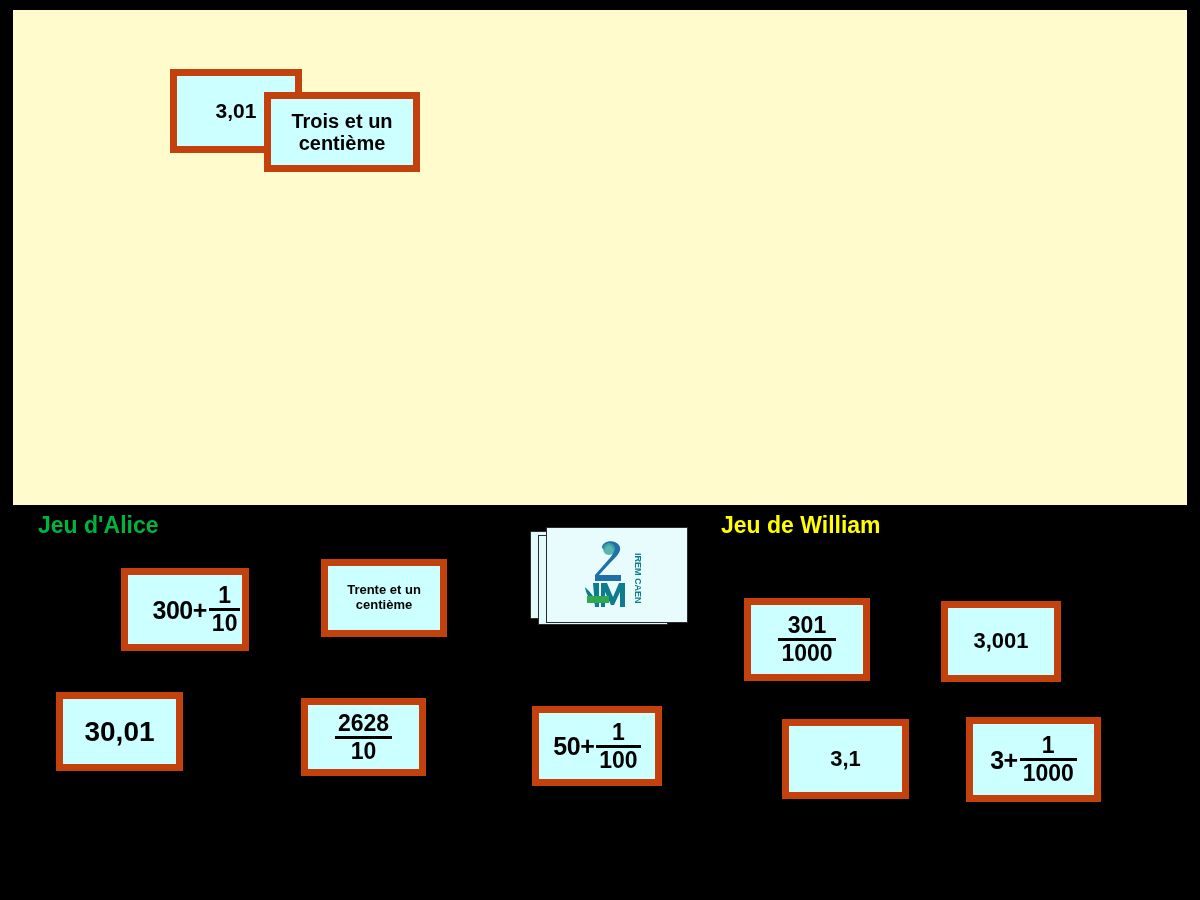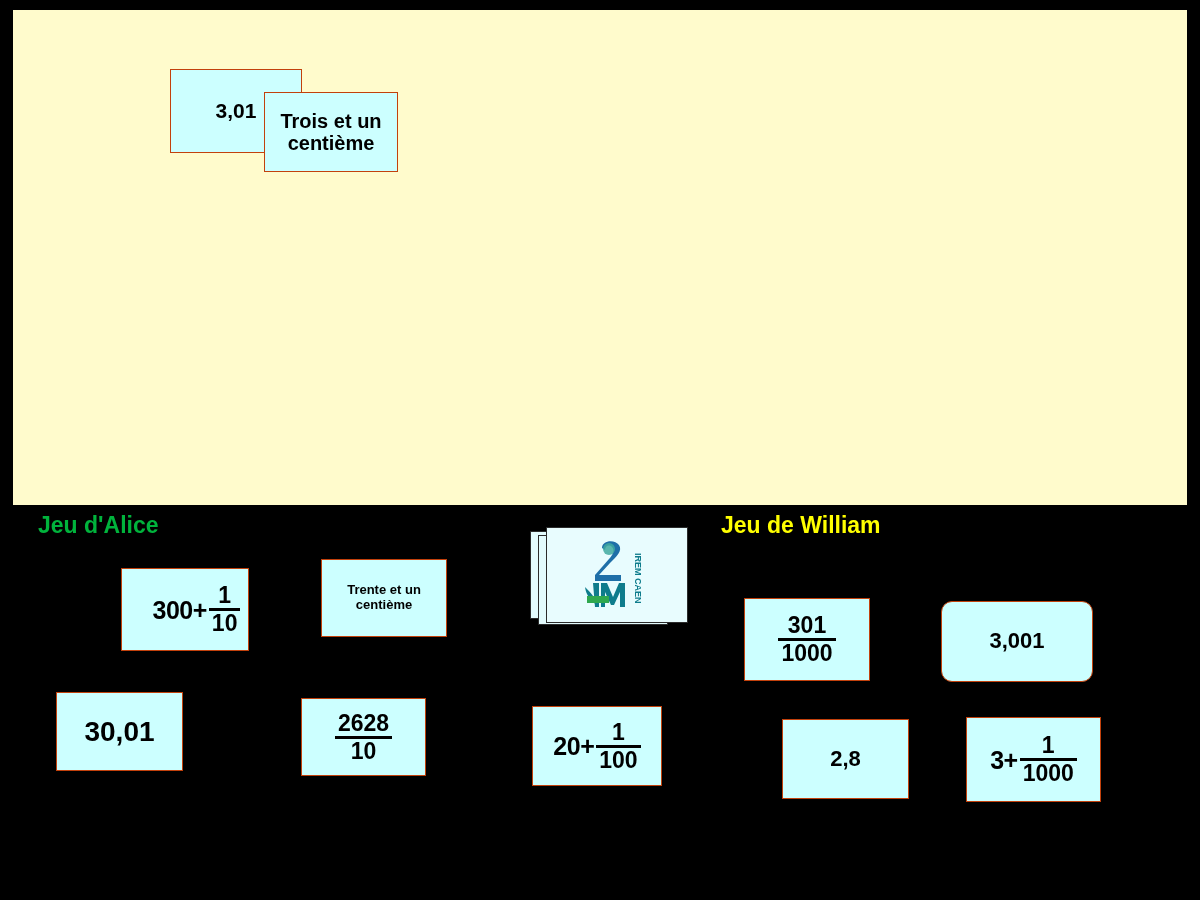--- a/index.html
+++ b/index.html
@@ -29,21 +29,21 @@
     top: 10px;
     width: 1174px;
     height: 495px;
     background: #FFFBCC;
   }
 
   
   .card {
     position: absolute;
     background: #CCFFFF;
-    border: 1px solid #c2410c;
+    border: 7px solid #c2410c;
     box-sizing: border-box;
     display: flex;
     align-items: center;
     justify-content: center;
     color: #000000;
     font-weight: bold;
     text-align: center;
     line-height: 1.12;
     font-family: "Liberation Sans", sans-serif;
   }
@@ -151,21 +151,21 @@
 <body>
 
 <div id="stage">
 
   <div class="play-area"></div>
 
   <div id="play-cards">
       <div class="card" style="left: 170px; top: 69px; width: 132px; height: 84px;">
         <span class="txt" style="font-size: 21px;">3,01</span>
       </div>
-      <div class="card" style="left: 264px; top: 92px; width: 134px; height: 80px;">
+      <div class="card" style="left: 264px; top: 92px; width: 156px; height: 80px;">
         <span class="txt" style="font-size: 20px;">Trois et un
 centième</span>
       </div>
     </div>
 
   <div class="heading" id="heading-alice" style="color: rgb(0, 179, 60);">Jeu d'Alice</div>
 
   <div class="heading" id="heading-william" style="color: rgb(255, 255, 0);">Jeu de William</div>
 
   <div class="deck">
@@ -206,47 +206,47 @@
       </div>
       <div class="card" style="left: 744px; top: 598px; width: 126px; height: 83px;">
         <span class="expr">
           <span class="frac">
             <span class="num">301</span>
             <span class="bar"></span>
             <span class="den">1000</span>
           </span>
         </span>
       </div>
-      <div class="card" style="left: 941px; top: 601px; width: 152px; height: 81px; border-radius: 11px;">
+      <div class="card" style="left: 941px; top: 601px; width: 120px; height: 81px;">
         <span class="txt" style="font-size: 22px;">3,001</span>
       </div>
       <div class="card" style="left: 56px; top: 692px; width: 127px; height: 79px;">
         <span class="txt" style="font-size: 28px;">30,01</span>
       </div>
       <div class="card" style="left: 301px; top: 698px; width: 125px; height: 78px;">
         <span class="expr">
           <span class="frac">
             <span class="num">2628</span>
             <span class="bar"></span>
             <span class="den">10</span>
           </span>
         </span>
       </div>
       <div class="card" style="left: 532px; top: 706px; width: 130px; height: 80px;">
         <span class="expr">
-          <span class="lead">20+</span>
+          <span class="lead">50+</span>
           <span class="frac">
             <span class="num">1</span>
             <span class="bar"></span>
             <span class="den">100</span>
           </span>
         </span>
       </div>
       <div class="card" style="left: 782px; top: 719px; width: 127px; height: 80px;">
-        <span class="txt" style="font-size: 22px;">2,8</span>
+        <span class="txt" style="font-size: 22px;">3,1</span>
       </div>
       <div class="card" style="left: 966px; top: 717px; width: 135px; height: 85px;">
         <span class="expr">
           <span class="lead">3+</span>
           <span class="frac">
             <span class="num">1</span>
             <span class="bar"></span>
             <span class="den">1000</span>
           </span>
         </span>

